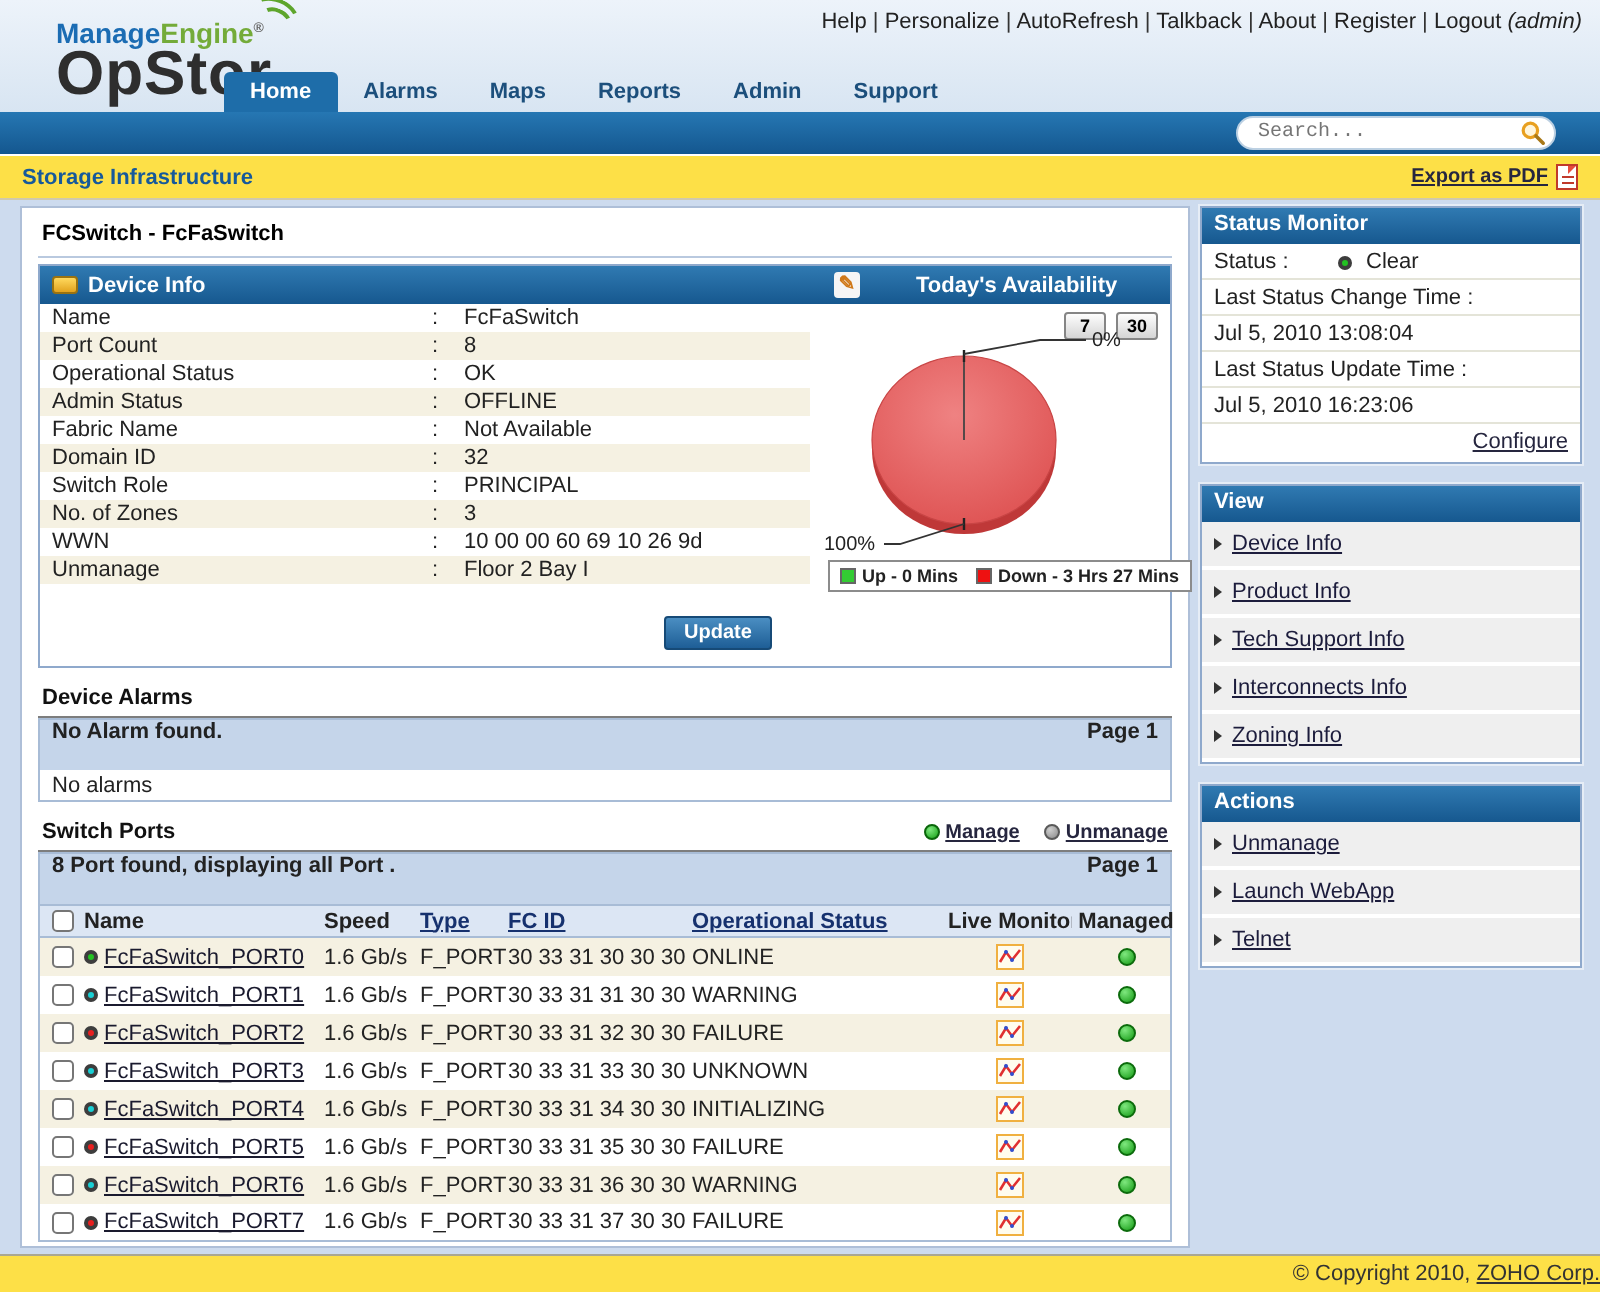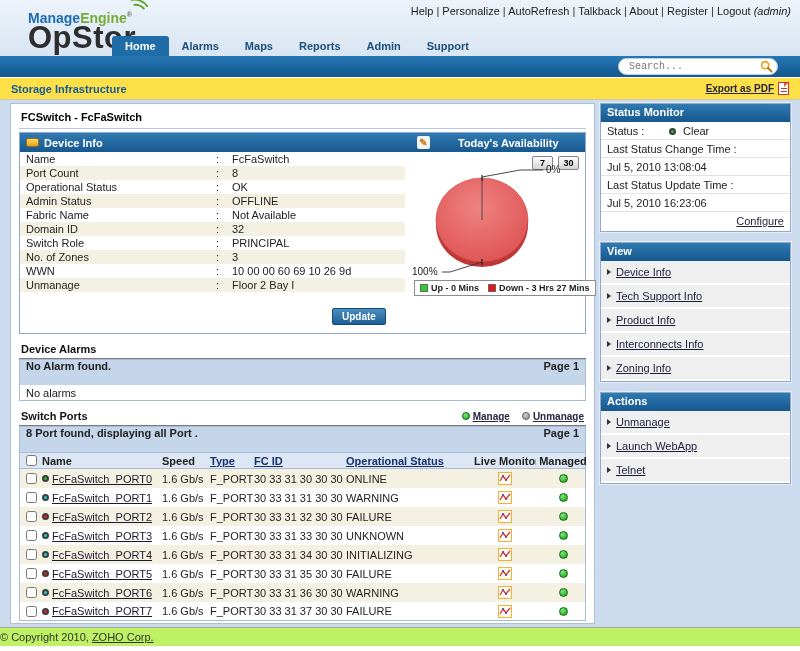--- a/index.html
+++ b/index.html
@@ -113,21 +113,21 @@
   .sm-status{display:flex;align-items:center;gap:4px}
   .sm-status .lbl{width:58px}
   .sm-val{font-weight:normal}
   .configure-row{text-align:right;padding:3px 6px 4px}
   .configure-row a{text-decoration:underline;color:#26263f}
   .side-item{background:#efefef;border-bottom:2px solid #fff;padding:5px 6px;display:flex;align-items:center;gap:5px}
   .side-item a{text-decoration:underline;color:#1c1c3c}
   .bullet{width:0;height:0;border-left:4px solid #333;border-top:3px solid transparent;border-bottom:3px solid transparent;flex:none}
 
   
-  #footer{position:absolute;top:627px;left:0;width:800px;height:19px;background:#bef264;border-top:1px solid #aaa792;text-align:left;line-height:18px;color:#333}
+  #footer{position:absolute;top:627px;left:0;width:800px;height:19px;background:#fde047;border-top:1px solid #aaa792;text-align:right;line-height:18px;color:#333}
   #footer a{color:#333;text-decoration:underline}
 </style>
 </head>
 <body>
 
 <div id="top">
   <div class="logo">
     <div class="line1">
       <span class="brand-manage">Manage</span><span class="brand-engine">Engine</span><span class="reg">®</span>
       <span class="swoosh"></span>
@@ -524,25 +524,25 @@
     </div>
 
     <div class="side-panel">
       <div class="side-header">View</div>
       <div class="side-item">
           <span class="bullet"></span>
           <a>Device Info</a>
         </div>
       <div class="side-item">
           <span class="bullet"></span>
+          <a>Product Info</a>
+        </div>
+      <div class="side-item">
+          <span class="bullet"></span>
           <a>Tech Support Info</a>
-        </div>
-      <div class="side-item">
-          <span class="bullet"></span>
-          <a>Product Info</a>
         </div>
       <div class="side-item">
           <span class="bullet"></span>
           <a>Interconnects Info</a>
         </div>
       <div class="side-item">
           <span class="bullet"></span>
           <a>Zoning Info</a>
         </div>
     </div>

